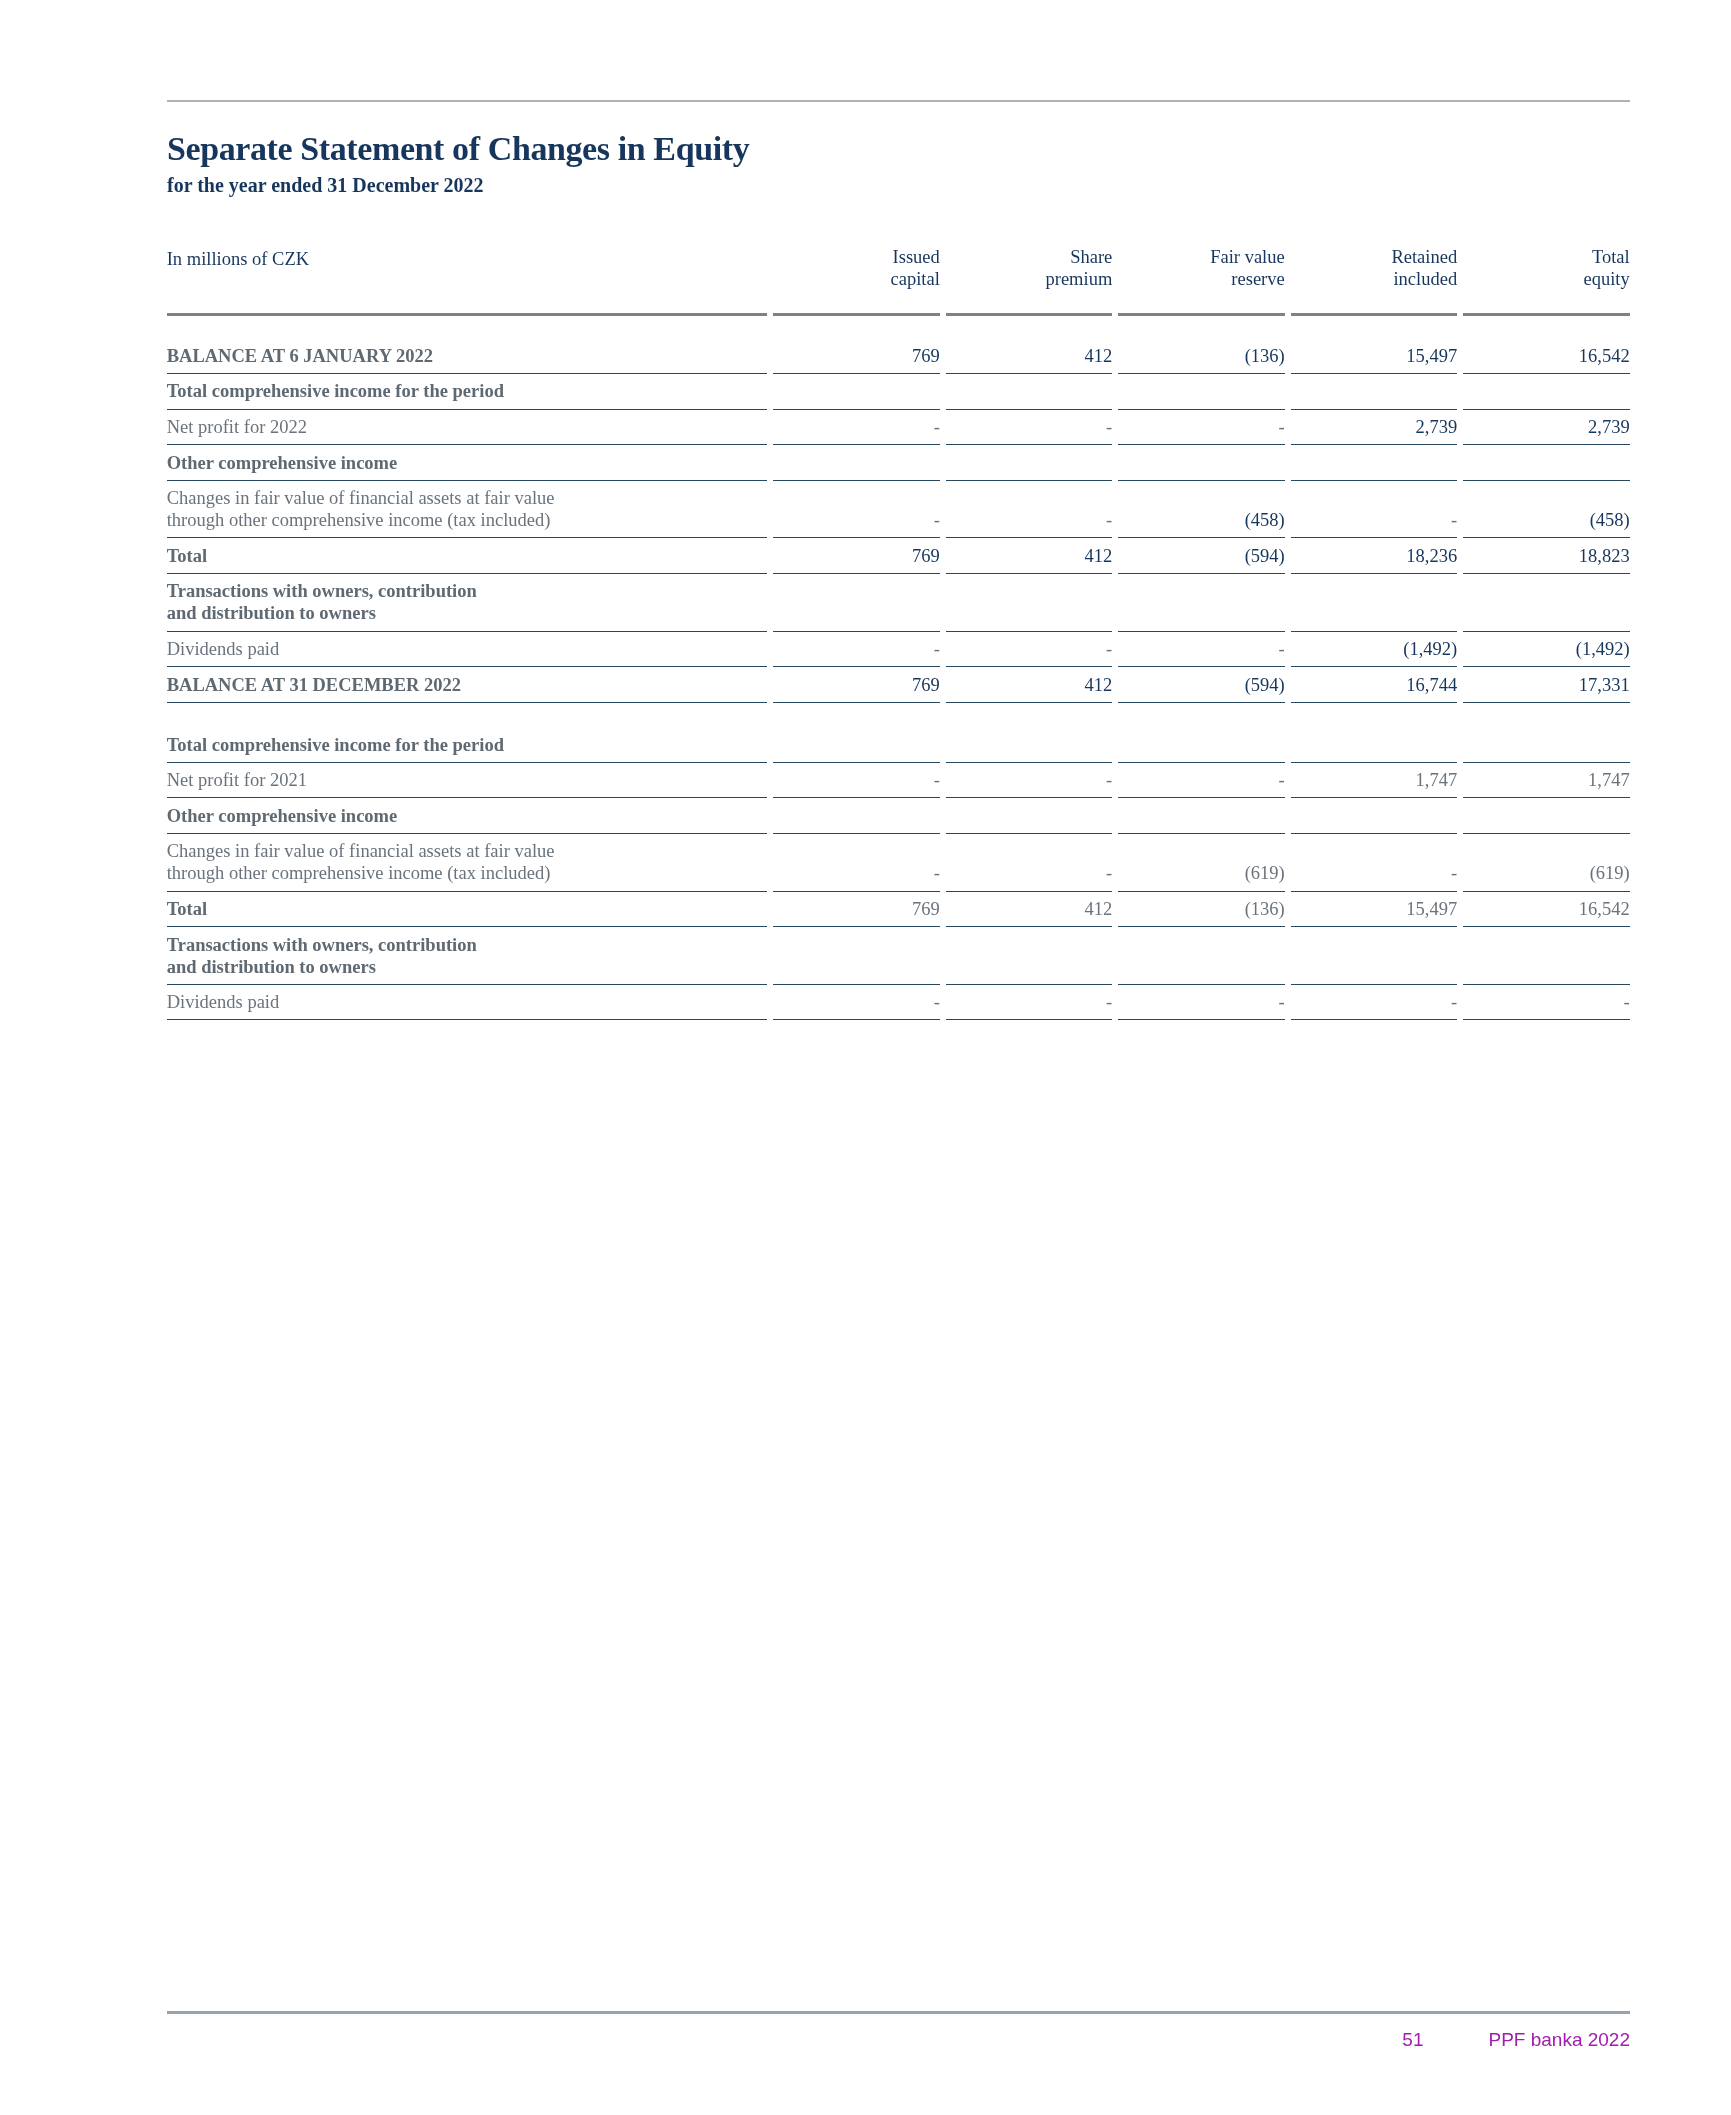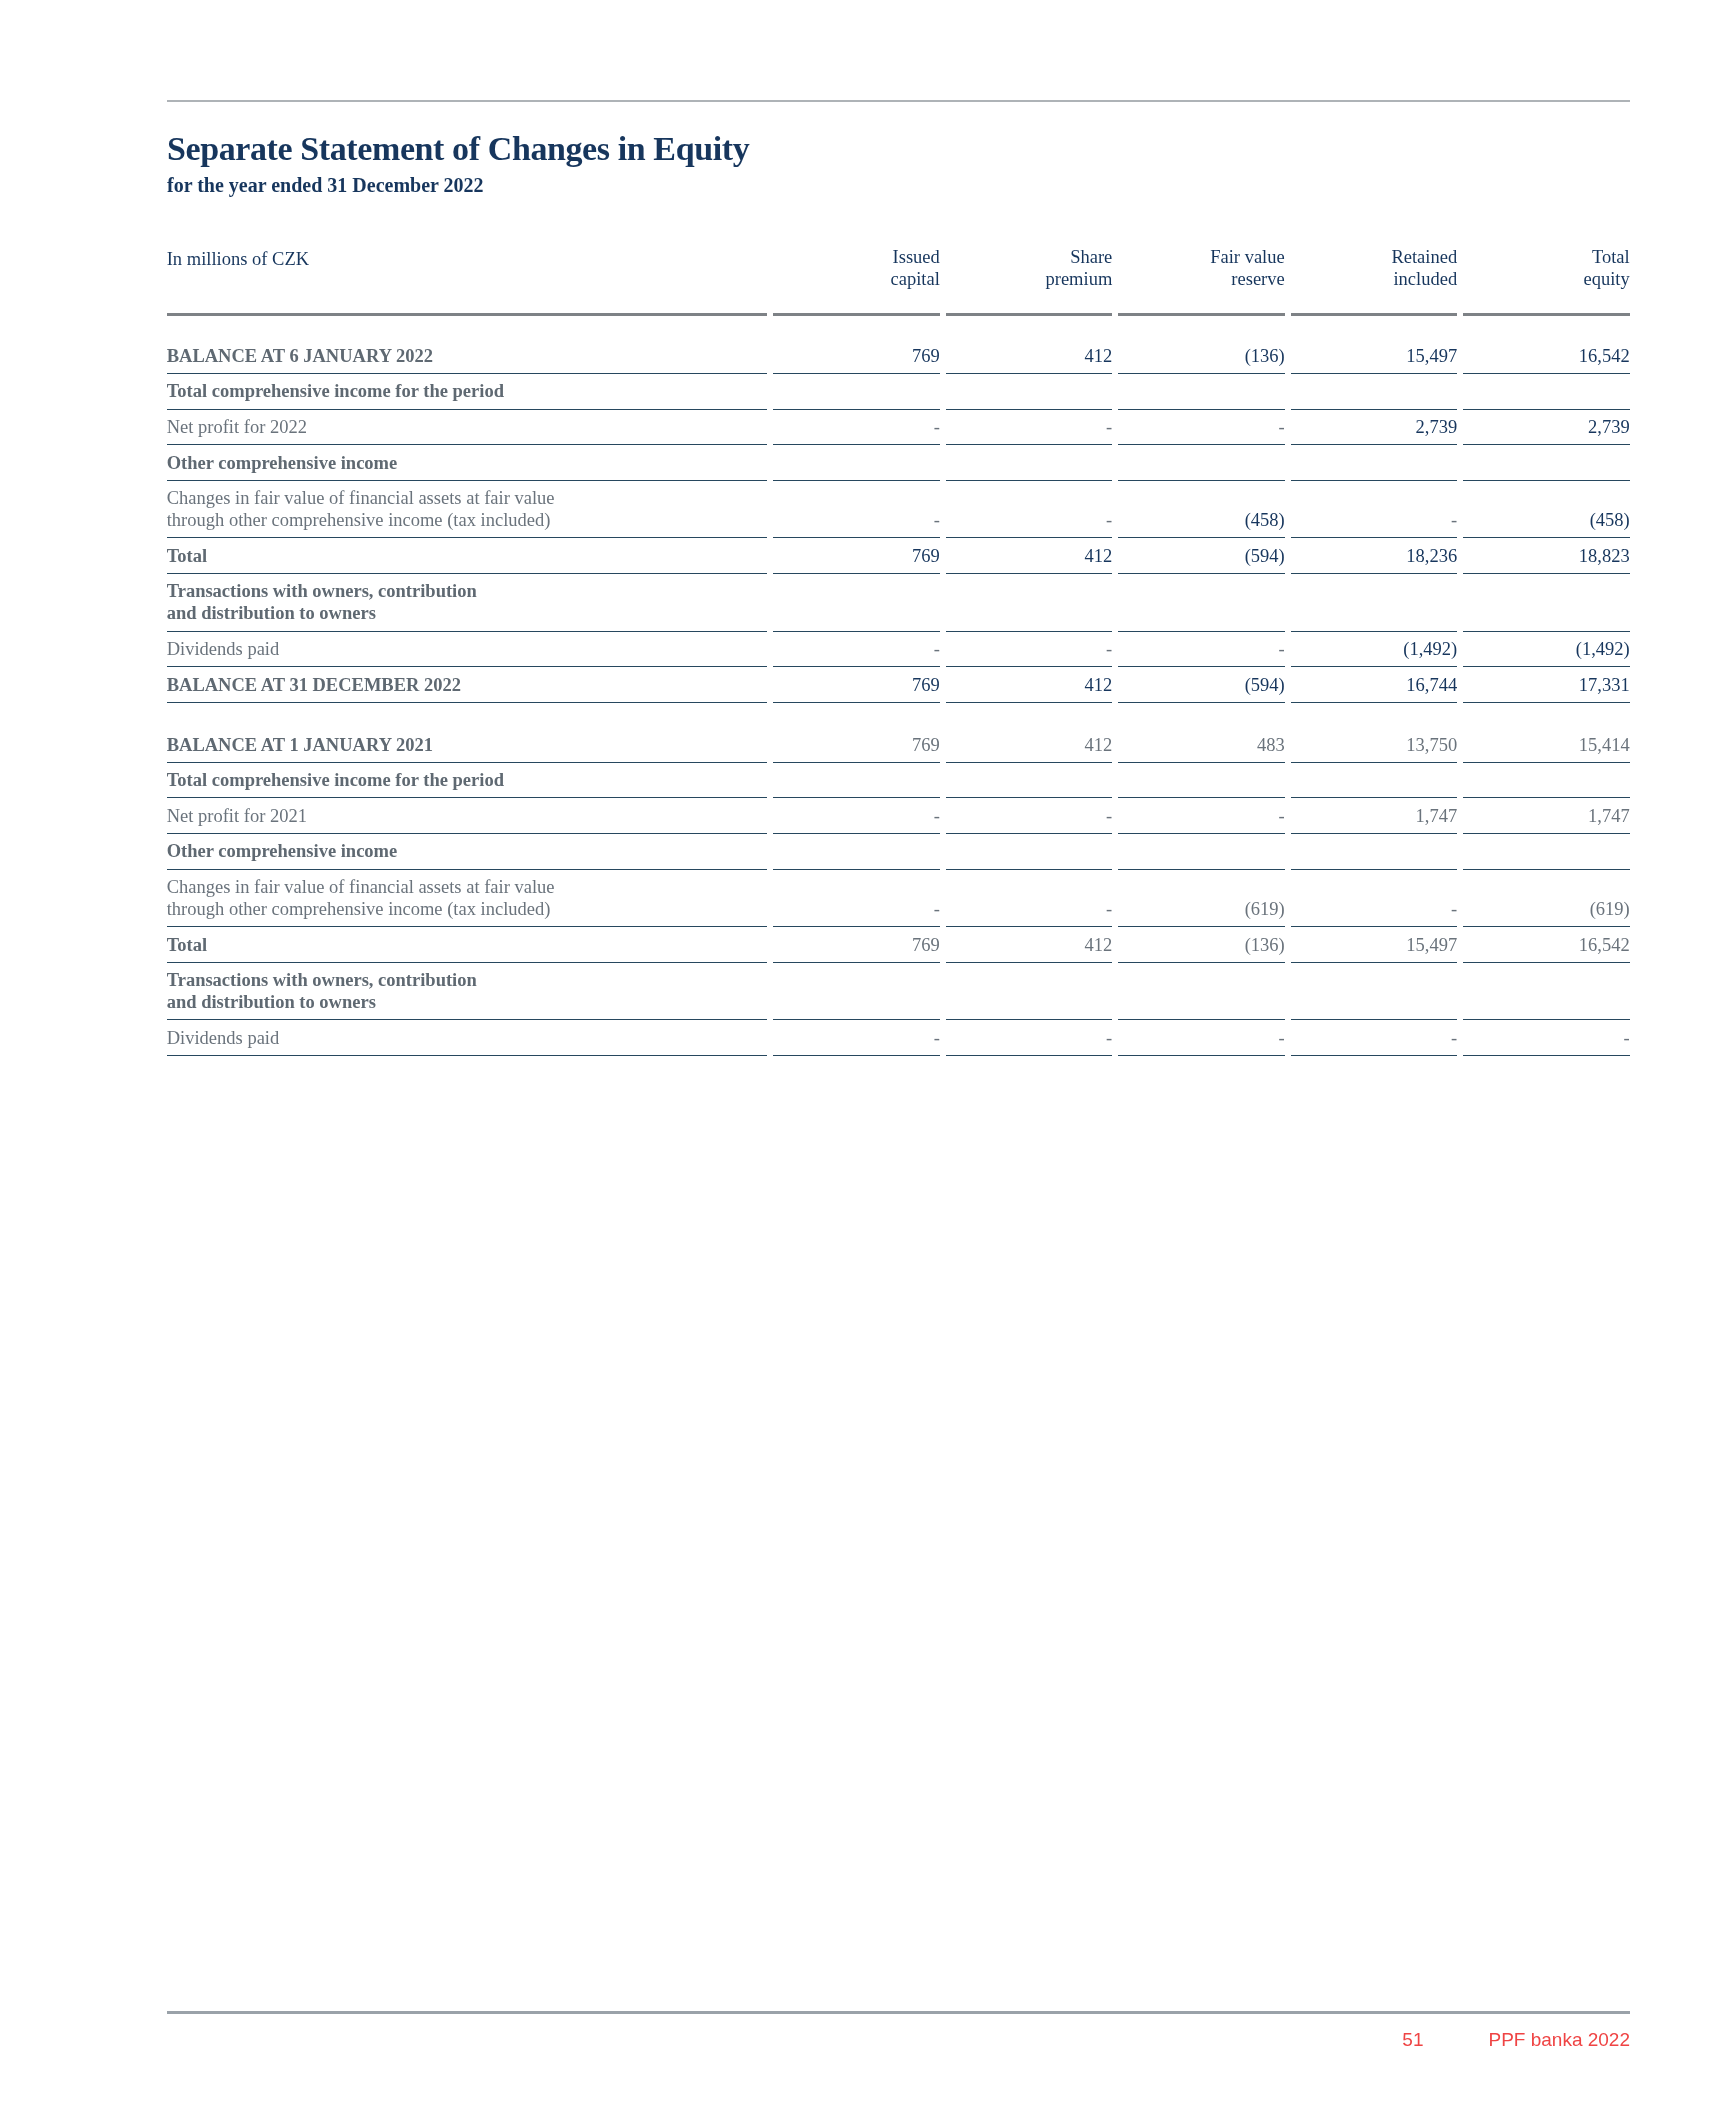--- a/index.html
+++ b/index.html
@@ -88,21 +88,21 @@
   }
   .footer-rule { height: 2.7px; background: #9aa2a9; }
   .footer-row {
     margin-top: 15.4px;
     display: flex;
     justify-content: flex-end;
     align-items: baseline;
     gap: 65px;
     font-family: "Liberation Sans", sans-serif;
     font-size: 19px;
-    color: #ef4444;
+    color: #a21caf;
   }
 </style>
 </head>
 <body>
 
 <div class="content">
   <div class="top-rule"></div>
   <h1 class="page-title">Separate Statement of Changes in Equity</h1>
   <div class="page-subtitle">for the year ended 31 December 2022</div>
 
@@ -213,28 +213,20 @@
             <td class="val b tone-navy">769</td>
             <td class="val b tone-navy">412</td>
             <td class="val b tone-navy">(594)</td>
             <td class="val b tone-navy">16,744</td>
             <td class="val b tone-navy">17,331</td>
           </tr>
           <tr class="spacer-row">
             <td colspan="6"></td>
           </tr>
           <tr>
-            <td class="lbl b">BALANCE AT 1 JANUARY 2021</td>
-            <td class="val b tone-gray">769</td>
-            <td class="val b tone-gray">412</td>
-            <td class="val b tone-gray">483</td>
-            <td class="val b tone-gray">13,750</td>
-            <td class="val b tone-gray">15,414</td>
-          </tr>
-          <tr>
             <td class="lbl b">Total comprehensive income for the period</td>
             <td class="val tone-gray"></td>
             <td class="val tone-gray"></td>
             <td class="val tone-gray"></td>
             <td class="val tone-gray"></td>
             <td class="val tone-gray"></td>
           </tr>
           <tr>
             <td class="lbl">Net profit for 2021</td>
             <td class="val dash">-</td>

